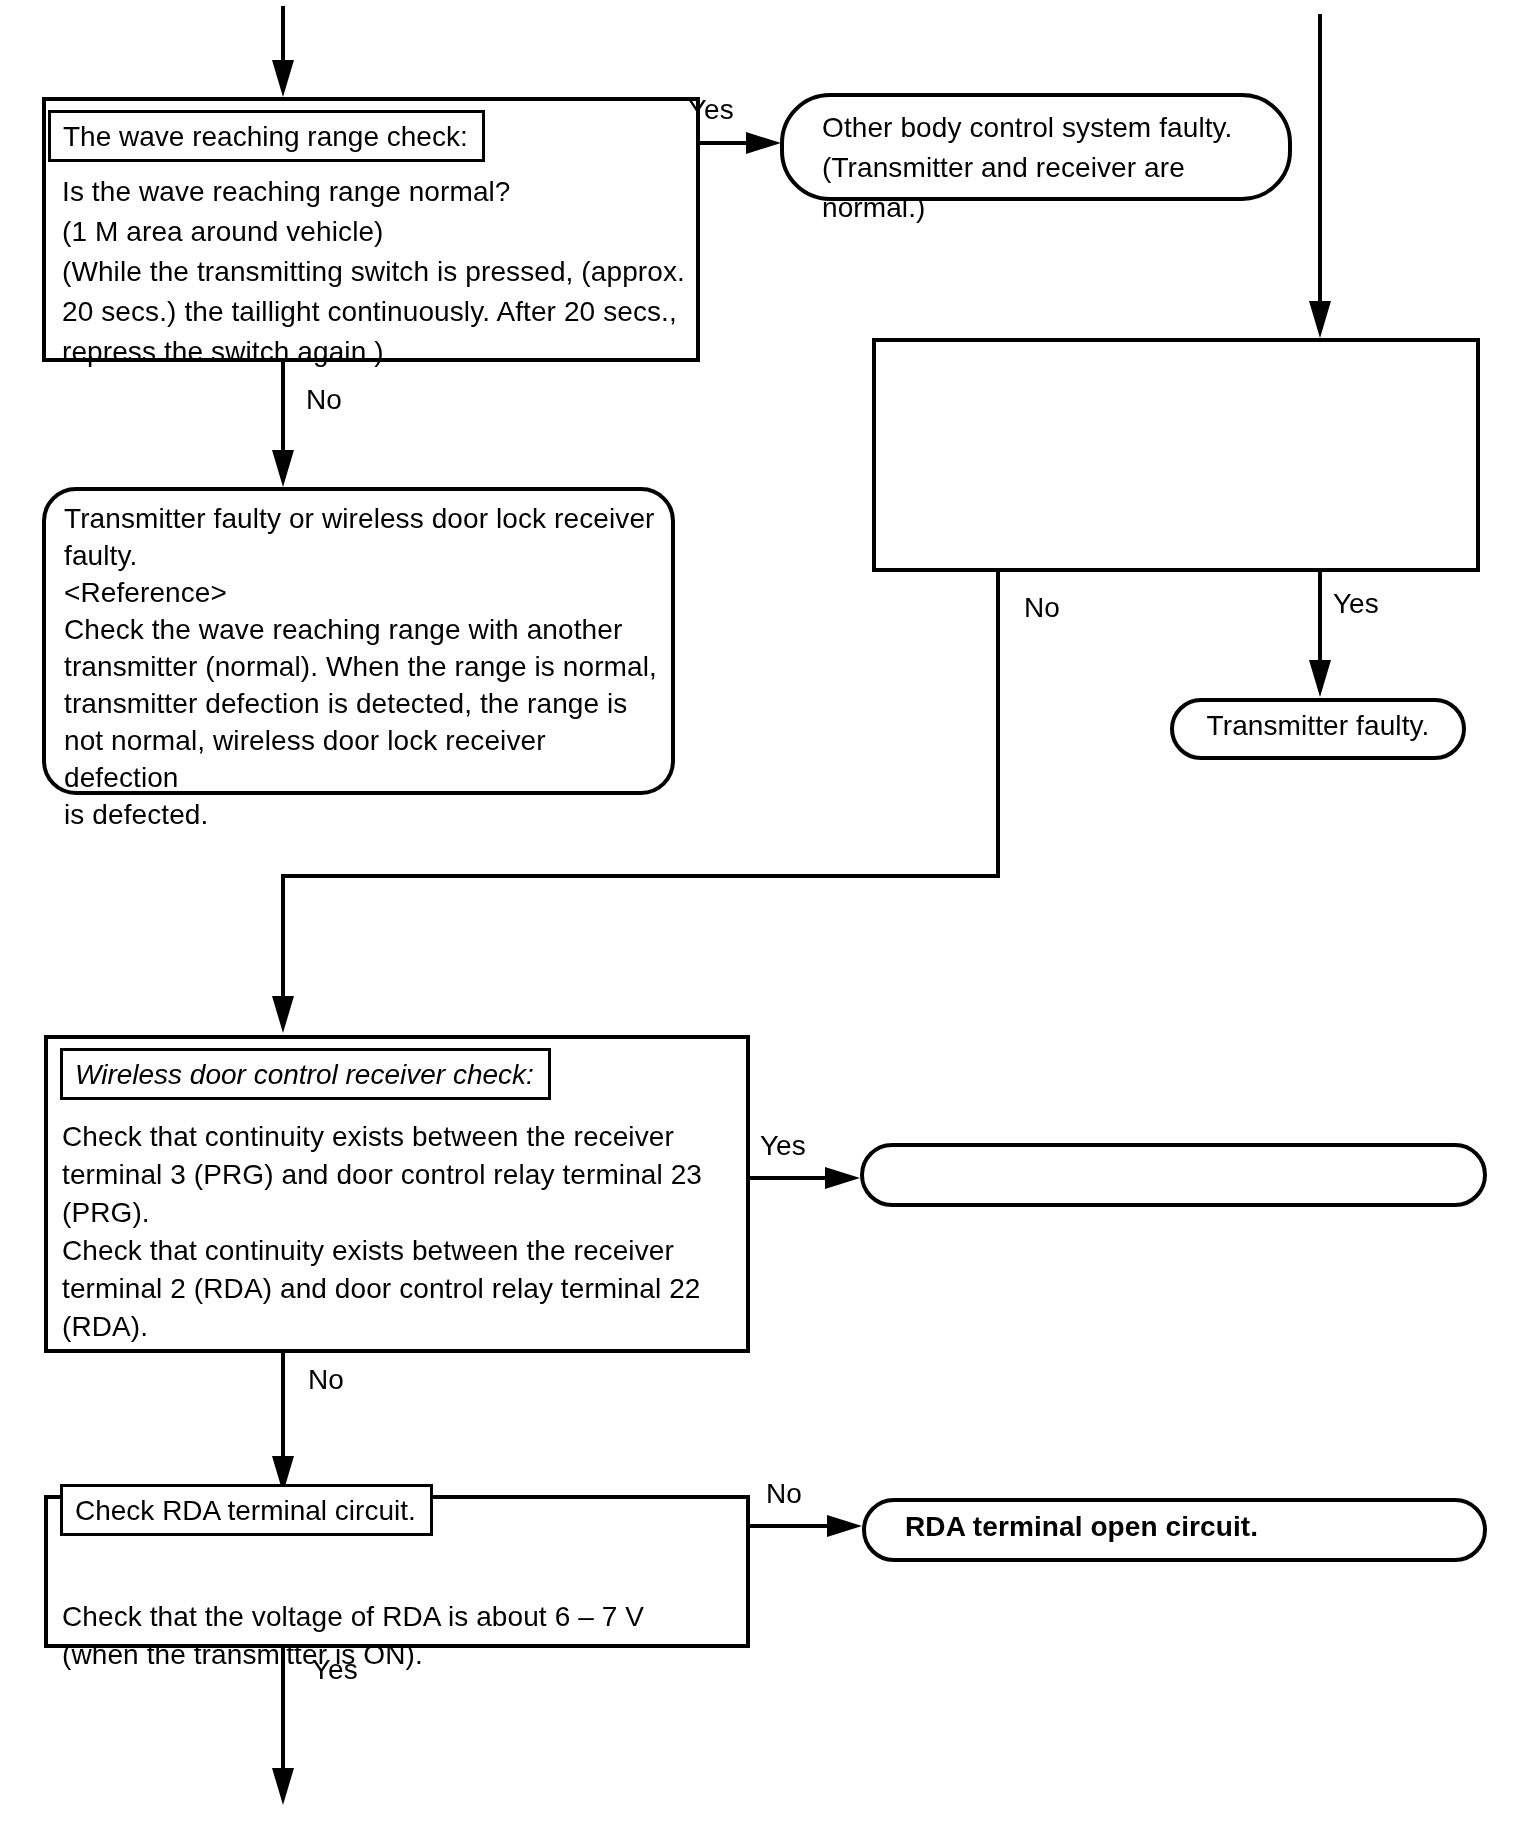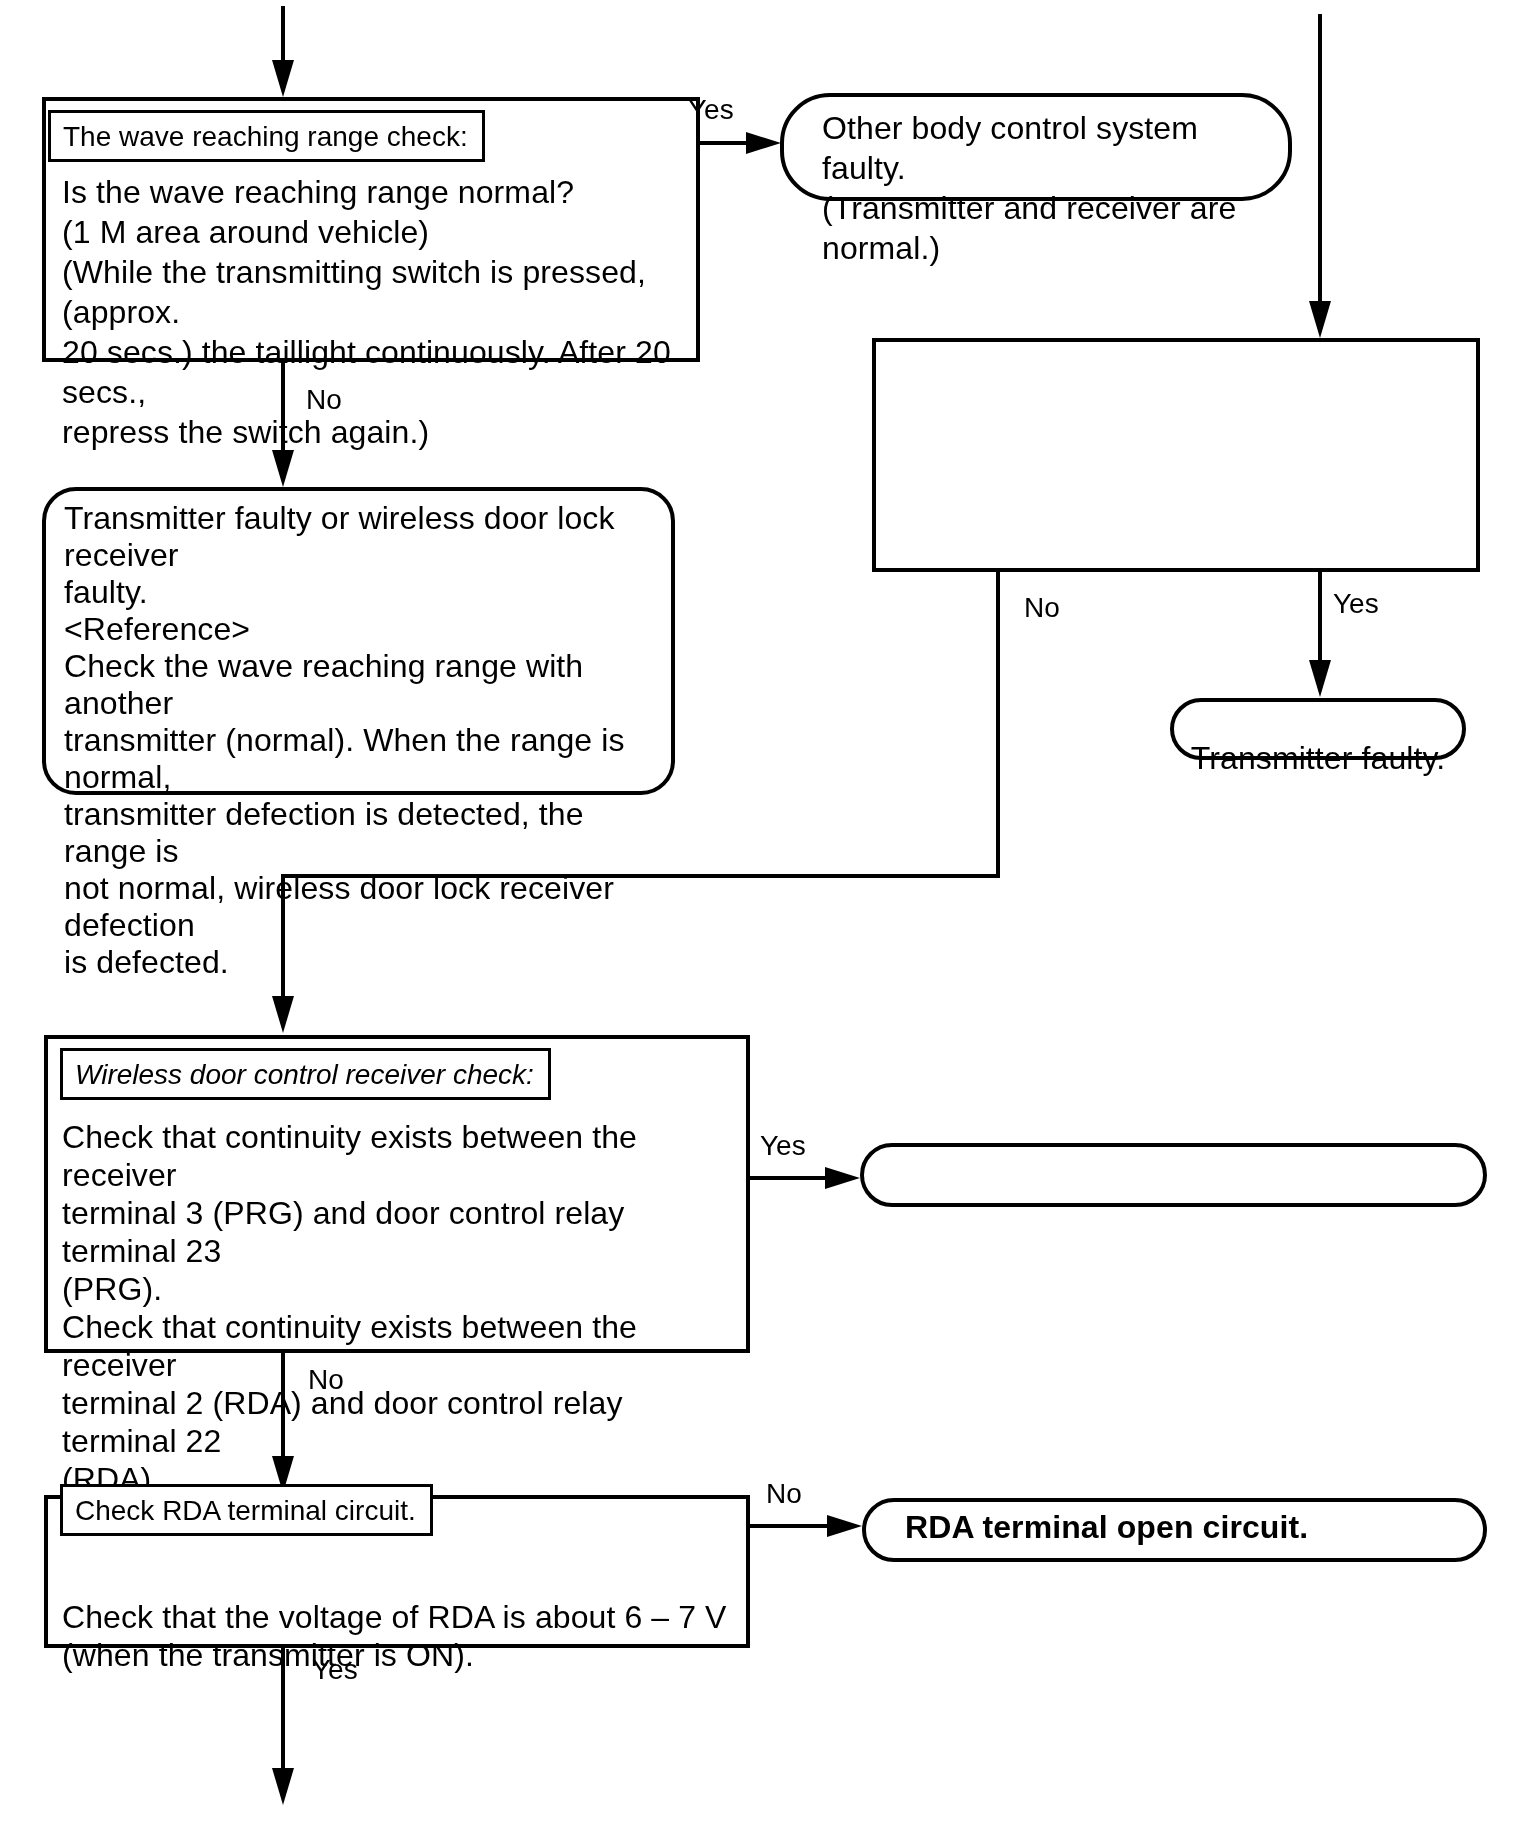--- a/index.html
+++ b/index.html
@@ -28,21 +28,21 @@
     position:absolute;
     border:3px solid #000;
     background:#fff;
     box-sizing:border-box;
     font-size:28px;
     white-space:nowrap;
     padding:8px 14px 6px 12px;
   }
   .bodytext{
     position:absolute;
-    font-size:32px;
+    font-size:28px;
     white-space:pre-line;
     letter-spacing:0.1px;
   }
   .edge-label{
     position:absolute;
     font-size:28px;
     white-space:nowrap;
   }
   
   .ln{position:absolute;background:#000;}
@@ -92,21 +92,21 @@
   <div class="ln" style="left:996px;top:572px;width:4px;height:306px;"></div>
   <div class="ln" style="left:281px;top:874px;width:719px;height:4px;"></div>
   <div class="ln" style="left:281px;top:874px;width:4px;height:124px;"></div>
   <div class="ah-down" style="left:272px;top:996px;"></div>
 
   <div class="edge-label" style="left:1333px;top:588px;">Yes</div>
   <div class="ln" style="left:1318px;top:572px;width:4px;height:90px;"></div>
   <div class="ah-down" style="left:1309px;top:660px;"></div>
 
   <div class="rounded" style="left:1170px;top:698px;width:296px;height:62px;border-radius:31px;"></div>
-  <div class="bodytext" style="left:1170px;top:698px;width:296px;line-height:56px;text-align:center;margin-top:32px;">Transmitter faulty.</div>
+  <div class="bodytext" style="left:1170px;top:698px;width:296px;line-height:56px;text-align:center;">Transmitter faulty.</div>
 
   <div class="edge-label" style="left:306px;top:384px;">No</div>
   <div class="ln" style="left:281px;top:362px;width:4px;height:90px;"></div>
   <div class="ah-down" style="left:272px;top:450px;"></div>
 
   <div class="rounded" style="left:42px;top:487px;width:633px;height:308px;border-radius:34px;"></div>
   <div class="bodytext" style="left:64px;top:500px;width:600px;line-height:37px;">Transmitter faulty or wireless door lock receiver
 faulty.
 &lt;Reference&gt;
 Check the wave reaching range with another

